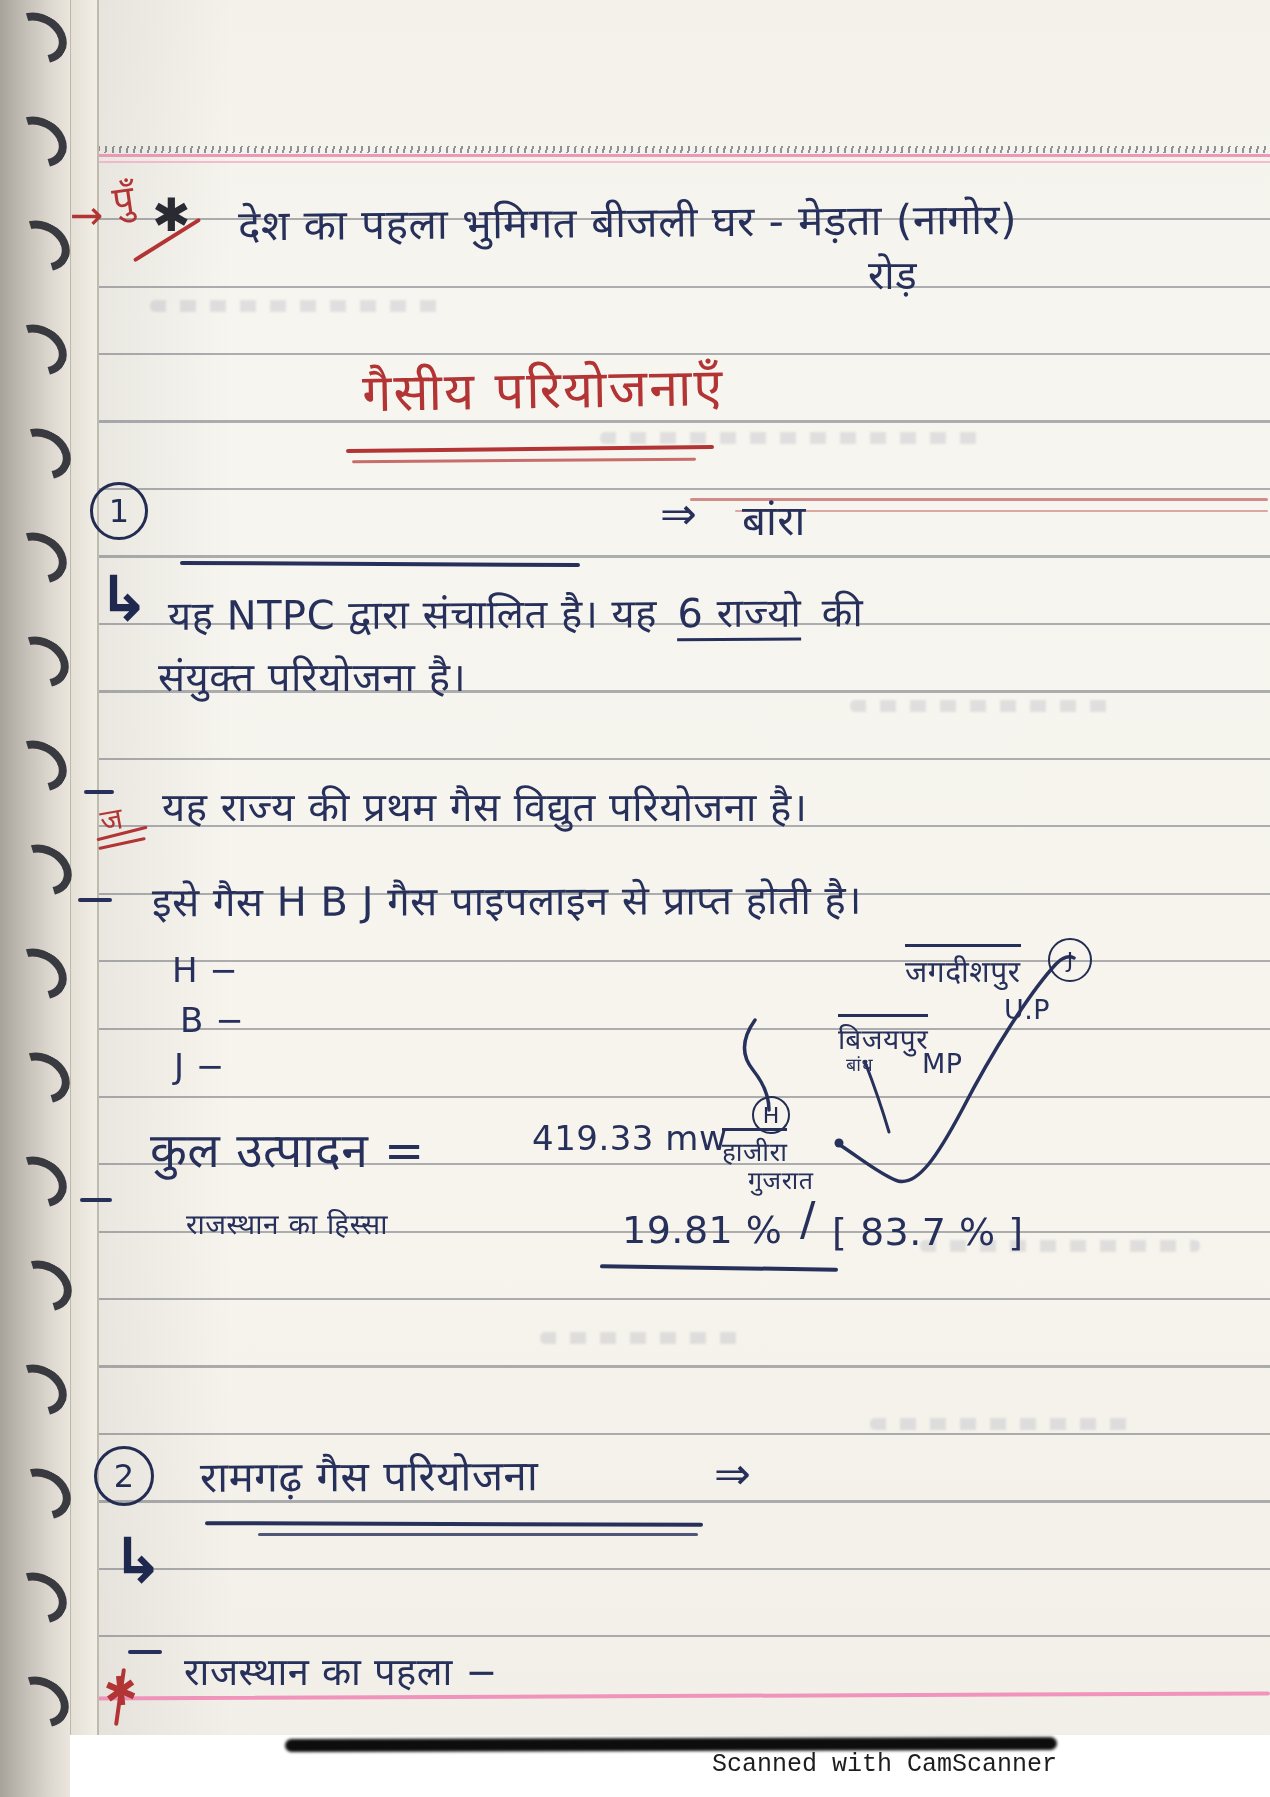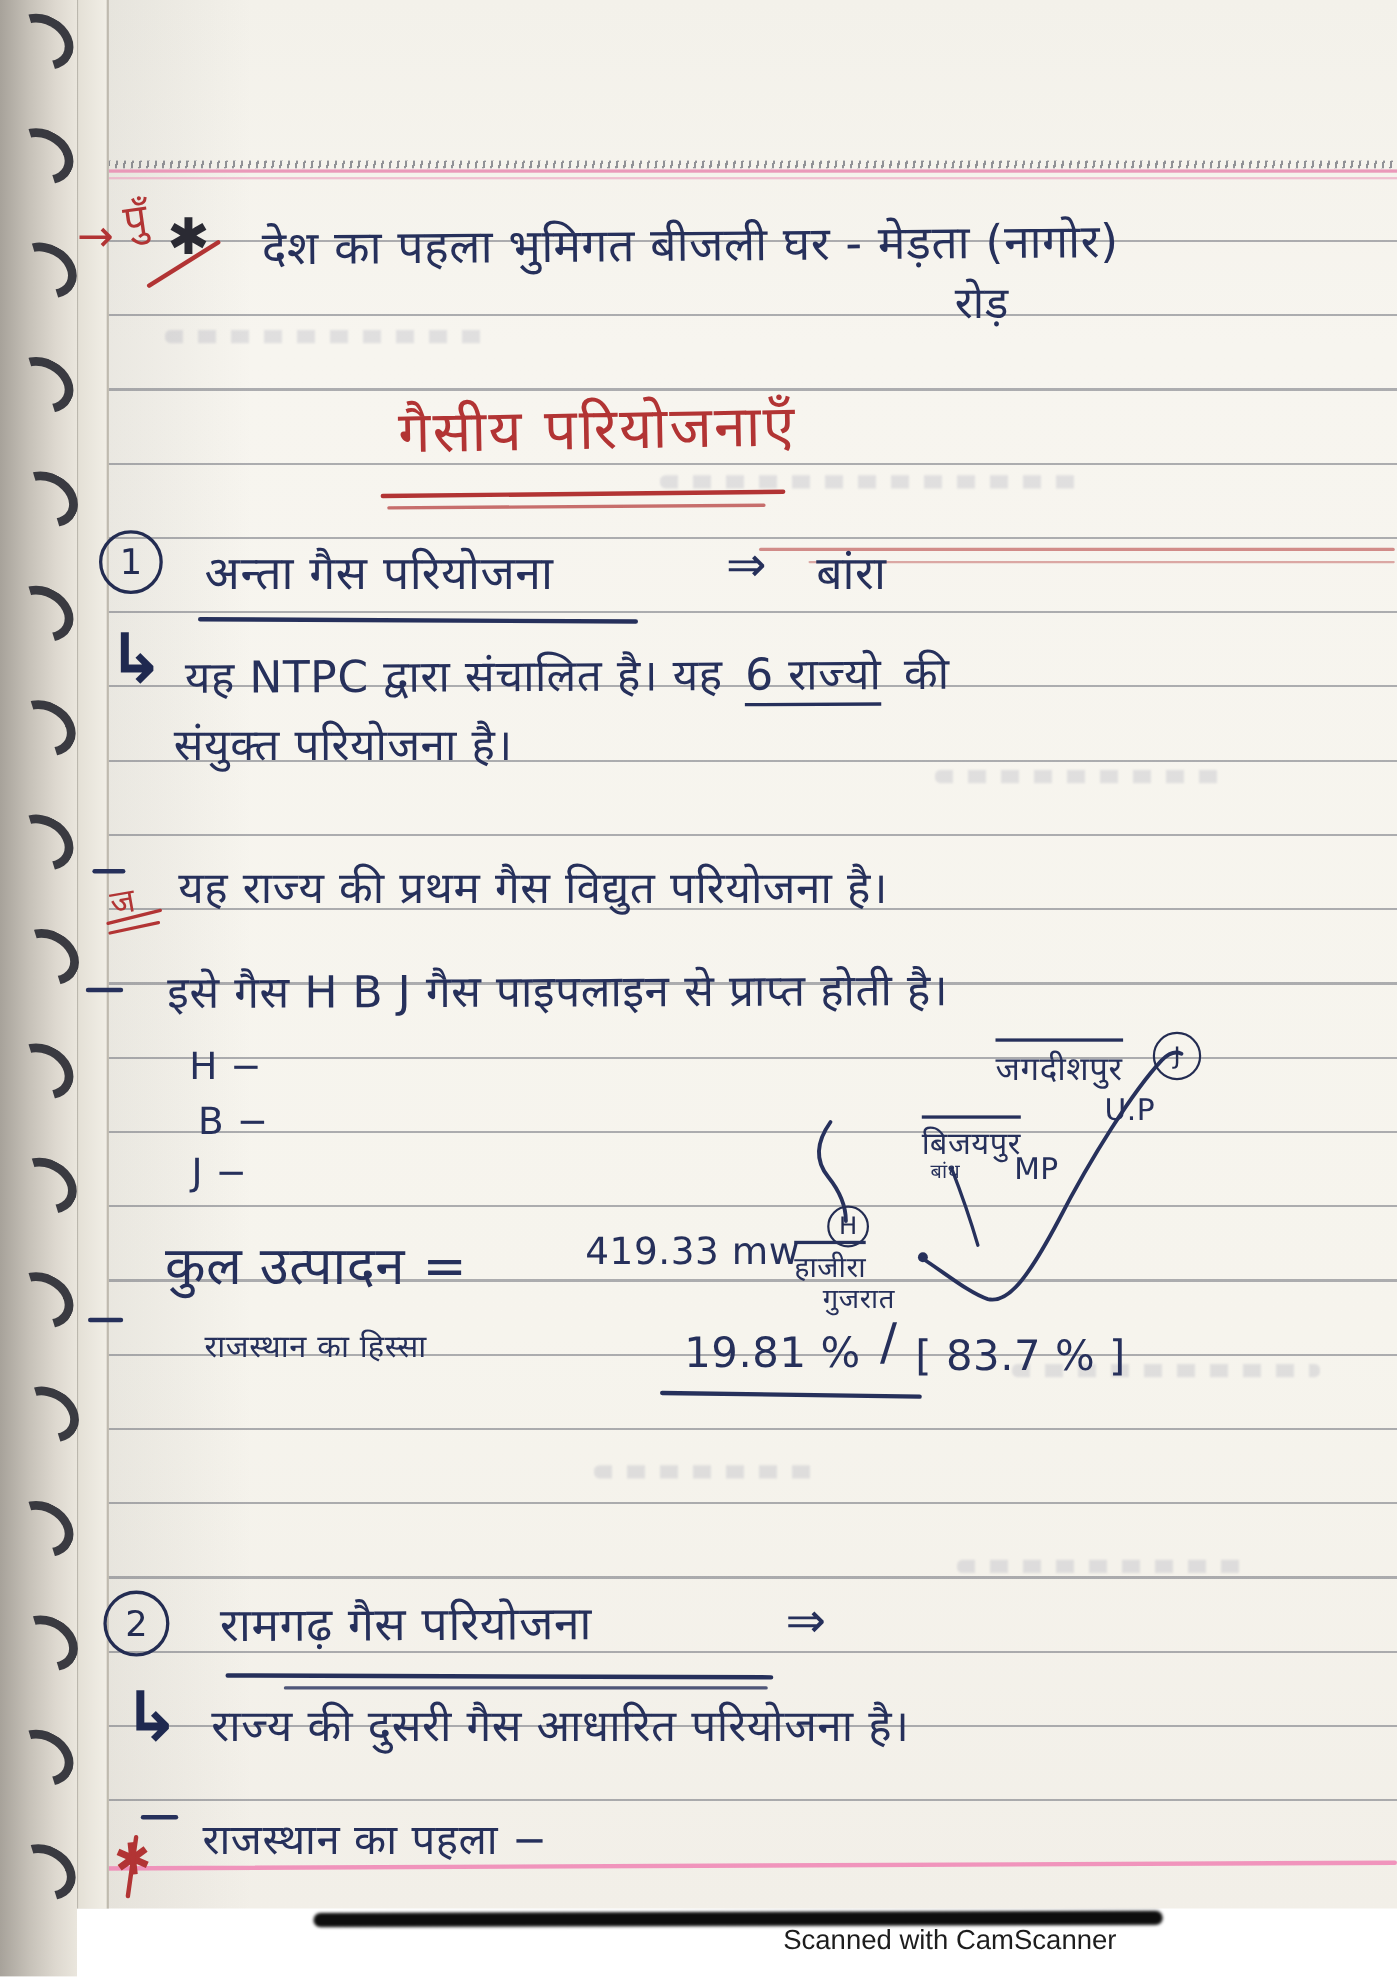--- a/index.html
+++ b/index.html
@@ -37,21 +37,21 @@
   .rstroke{position:absolute;background:#b23434;border-radius:2px;}
   .circled{position:absolute;display:flex;align-items:center;justify-content:center;
         border:3px solid #232c52;border-radius:50%;color:#232c52;}
   .badge{position:absolute;display:flex;align-items:center;justify-content:center;
         border:2.5px solid #232c52;border-radius:50%;color:#232c52;font-size:22px;}
   .overline-lbl{border-top:3px solid #26305b;padding-top:2px;}
   .ghost{position:absolute;height:12px;opacity:.14;filter:blur(1px);border-radius:5px;
         background:repeating-linear-gradient(90deg,#5b5f84 0 16px,transparent 16px 30px);}
   .scan-bar{position:absolute;left:285px;top:1738px;width:772px;height:13px;background:#0d0d0d;
         border-radius:7px;filter:blur(1.4px);transform:rotate(-.15deg);}
-  .watermark{position:absolute;left:712px;top:1750px;font-family:Liberation Sans, sans-serif;
+  .watermark{position:absolute;left:712px;top:1750px;font-family:Liberation Mono, monospace;
         font-size:25px;color:#1d1d1d;}
   svg.sketch{position:absolute;left:700px;top:920px;}
 </style>
 </head>
 <body>
 
 <div class="canvas">
 
   <div class="paper"></div>
   <div class="paper-shade"></div>
@@ -95,21 +95,20 @@
   <div class="line" style="left:238px;top:192px;font-size:42px;transform:rotate(-.5deg)">देश का पहला भुमिगत बीजली घर - मेड़ता (नागोर)</div>
   <div class="line" style="left:868px;top:246px;font-size:40px">रोड़</div>
 
   <div class="line red" style="left:362px;top:352px;font-size:52px;transform:rotate(-1deg);letter-spacing:2px">गैसीय परियोजनाएँ</div>
   <div class="rstroke" style="left:346px;top:447px;width:368px;height:3.5px;transform:rotate(-.6deg)"></div>
   <div class="rstroke" style="left:352px;top:459px;width:344px;height:2.5px;opacity:.7;transform:rotate(-.4deg)"></div>
   <div class="rstroke" style="left:690px;top:498px;width:578px;height:2.5px;opacity:.55"></div>
   <div class="rstroke" style="left:735px;top:510px;width:533px;height:2px;opacity:.4"></div>
 
   <div class="circled" style="left:90px;top:482px;width:52px;height:52px;font-size:32px">1</div>
-  <div class="line" style="left:186px;top:490px;font-size:42px">अन्ता गैस परियोजना</div>
   <div class="stroke" style="left:180px;top:562px;width:400px;height:4px;transform:rotate(.3deg)"></div>
   <div class="line" style="left:660px;top:488px;font-size:44px">⇒</div>
   <div class="line" style="left:742px;top:490px;font-size:42px">बांरा</div>
 
   <div class="line" style="left:98px;top:562px;font-size:62px;font-weight:bold;color:#1f2950">↳</div>
   <div class="line" style="left:168px;top:585px;font-size:40px;transform:rotate(-.3deg)"><span>यह  NTPC  द्वारा  संचालित  है।  यह</span> <span class="u">6 राज्यो</span> <span>की</span></div>
   <div class="line" style="left:158px;top:648px;font-size:40px">संयुक्त  परियोजना  है।</div>
 
   <div class="stroke" style="left:84px;top:790px;width:30px;height:4px"></div>
   <div class="line red" style="left:100px;top:798px;font-size:30px;transform:rotate(-10deg)">ज</div>
@@ -151,21 +150,20 @@
   <div class="line" style="left:832px;top:1210px;font-size:38px">[ 83.7 % ]</div>
 
 
   <div class="circled" style="left:94px;top:1446px;width:54px;height:54px;font-size:32px">2</div>
   <div class="line" style="left:200px;top:1446px;font-size:42px;transform:rotate(-.3deg)">रामगढ़ गैस परियोजना</div>
   <div class="stroke" style="left:205px;top:1522px;width:498px;height:3.5px;transform:rotate(.2deg)"></div>
   <div class="stroke" style="left:258px;top:1533px;width:440px;height:2.5px;opacity:.8"></div>
   <div class="line" style="left:714px;top:1448px;font-size:44px">⇒</div>
 
   <div class="line" style="left:112px;top:1524px;font-size:62px;font-weight:bold;color:#1f2950">↳</div>
-  <div class="line" style="left:192px;top:1540px;font-size:40px">राज्य की  दुसरी  गैस  आधारित  परियोजना  है।</div>
 
   <div class="stroke" style="left:128px;top:1650px;width:34px;height:4px"></div>
   <div class="line" style="left:184px;top:1644px;font-size:38px">राजस्थान  का  पहला  −</div>
   <div class="line red" style="left:104px;top:1668px;font-size:40px;transform:rotate(-6deg)">✱</div>
   <div class="rstroke" style="left:118px;top:1668px;width:4px;height:58px;transform:rotate(8deg)"></div>
 
   <div class="scan-bar"></div>
   <div class="watermark">Scanned with CamScanner</div>
 
 </div>

